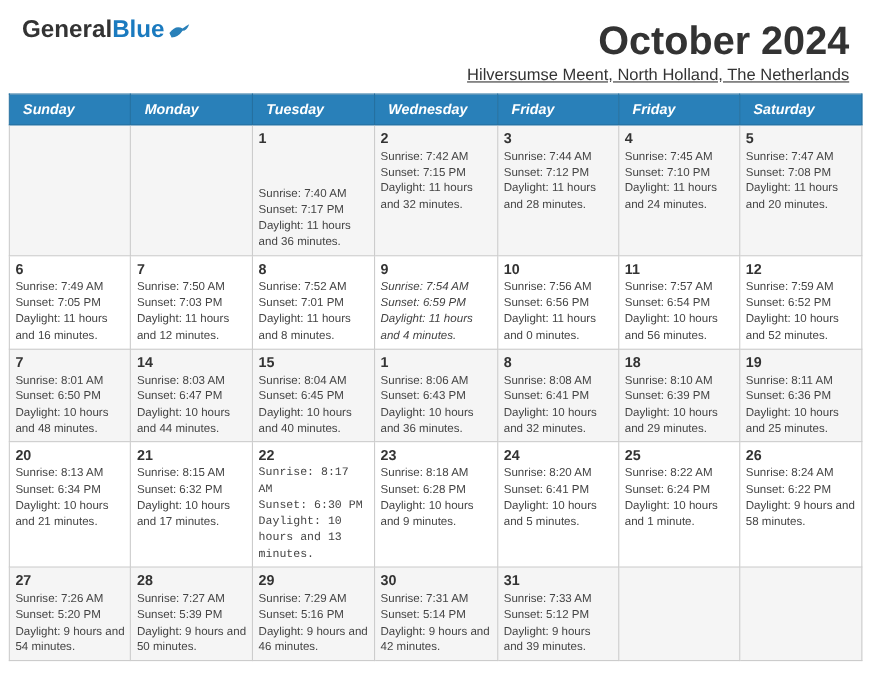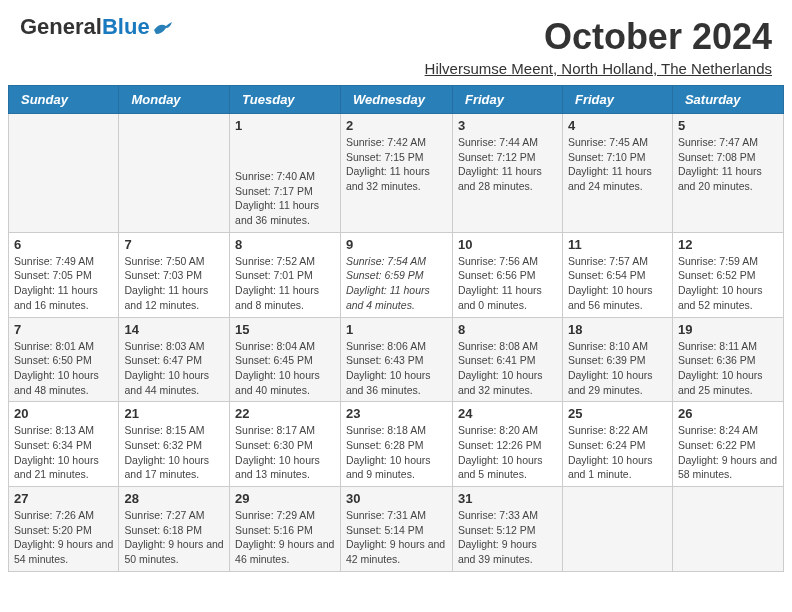--- a/index.html
+++ b/index.html
@@ -247,34 +247,34 @@
 Daylight: 10 hours and 21 minutes.</div>
         </td>
         <td>
           <span class="day-num">21</span>
           <div class="day-info" style="white-space: pre-line;">Sunrise: 8:15 AM
 Sunset: 6:32 PM
 Daylight: 10 hours and 17 minutes.</div>
         </td>
         <td>
           <span class="day-num">22</span>
-          <div class="day-info" style="white-space: pre-line;">Sunrise: 8:17 AM
+          <div class="day-info" style="white-space: pre-line; font-family: Liberation Mono, monospace;">Sunrise: 8:17 AM
 Sunset: 6:30 PM
 Daylight: 10 hours and 13 minutes.</div>
         </td>
         <td>
           <span class="day-num">23</span>
           <div class="day-info" style="white-space: pre-line;">Sunrise: 8:18 AM
 Sunset: 6:28 PM
 Daylight: 10 hours and 9 minutes.</div>
         </td>
         <td>
           <span class="day-num">24</span>
           <div class="day-info" style="white-space: pre-line;">Sunrise: 8:20 AM
-Sunset: 12:26 PM
+Sunset: 6:41 PM
 Daylight: 10 hours and 5 minutes.</div>
         </td>
         <td>
           <span class="day-num">25</span>
           <div class="day-info" style="white-space: pre-line;">Sunrise: 8:22 AM
 Sunset: 6:24 PM
 Daylight: 10 hours and 1 minute.</div>
         </td>
         <td>
           <span class="day-num">26</span>
@@ -286,21 +286,21 @@
       <tr>
         <td>
           <span class="day-num">27</span>
           <div class="day-info" style="white-space: pre-line;">Sunrise: 7:26 AM
 Sunset: 5:20 PM
 Daylight: 9 hours and 54 minutes.</div>
         </td>
         <td>
           <span class="day-num">28</span>
           <div class="day-info" style="white-space: pre-line;">Sunrise: 7:27 AM
-Sunset: 6:18 PM
+Sunset: 5:39 PM
 Daylight: 9 hours and 50 minutes.</div>
         </td>
         <td>
           <span class="day-num">29</span>
           <div class="day-info" style="white-space: pre-line;">Sunrise: 7:29 AM
 Sunset: 5:16 PM
 Daylight: 9 hours and 46 minutes.</div>
         </td>
         <td>
           <span class="day-num">30</span>

